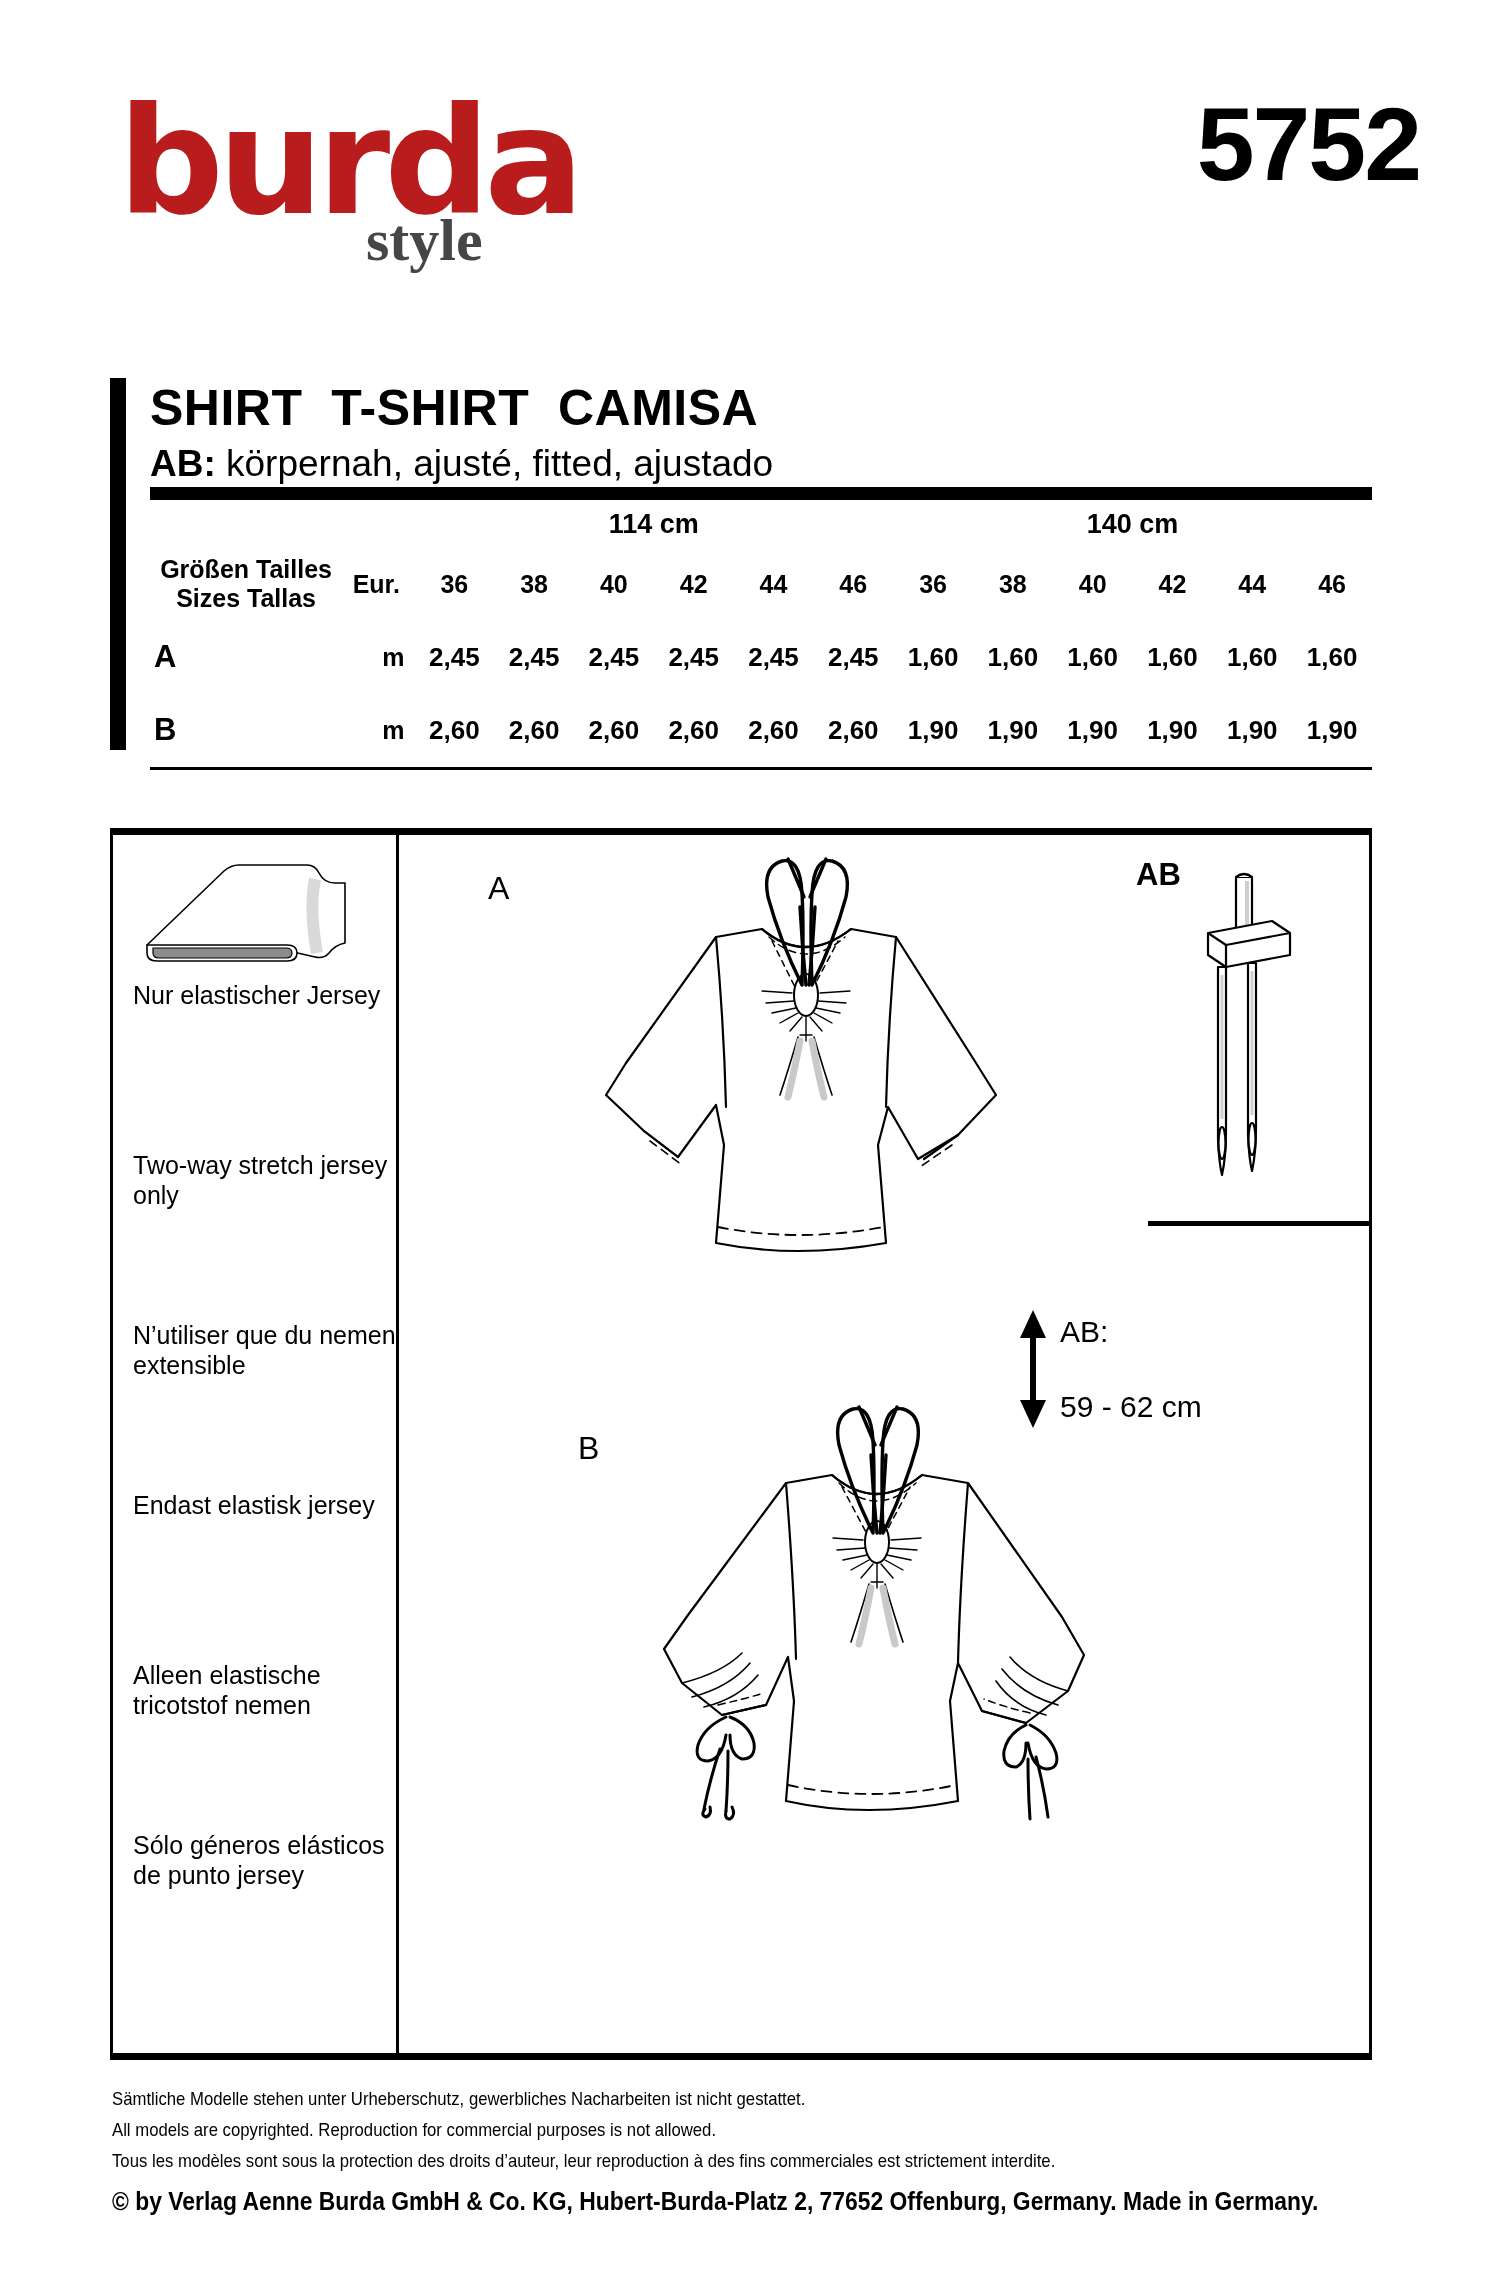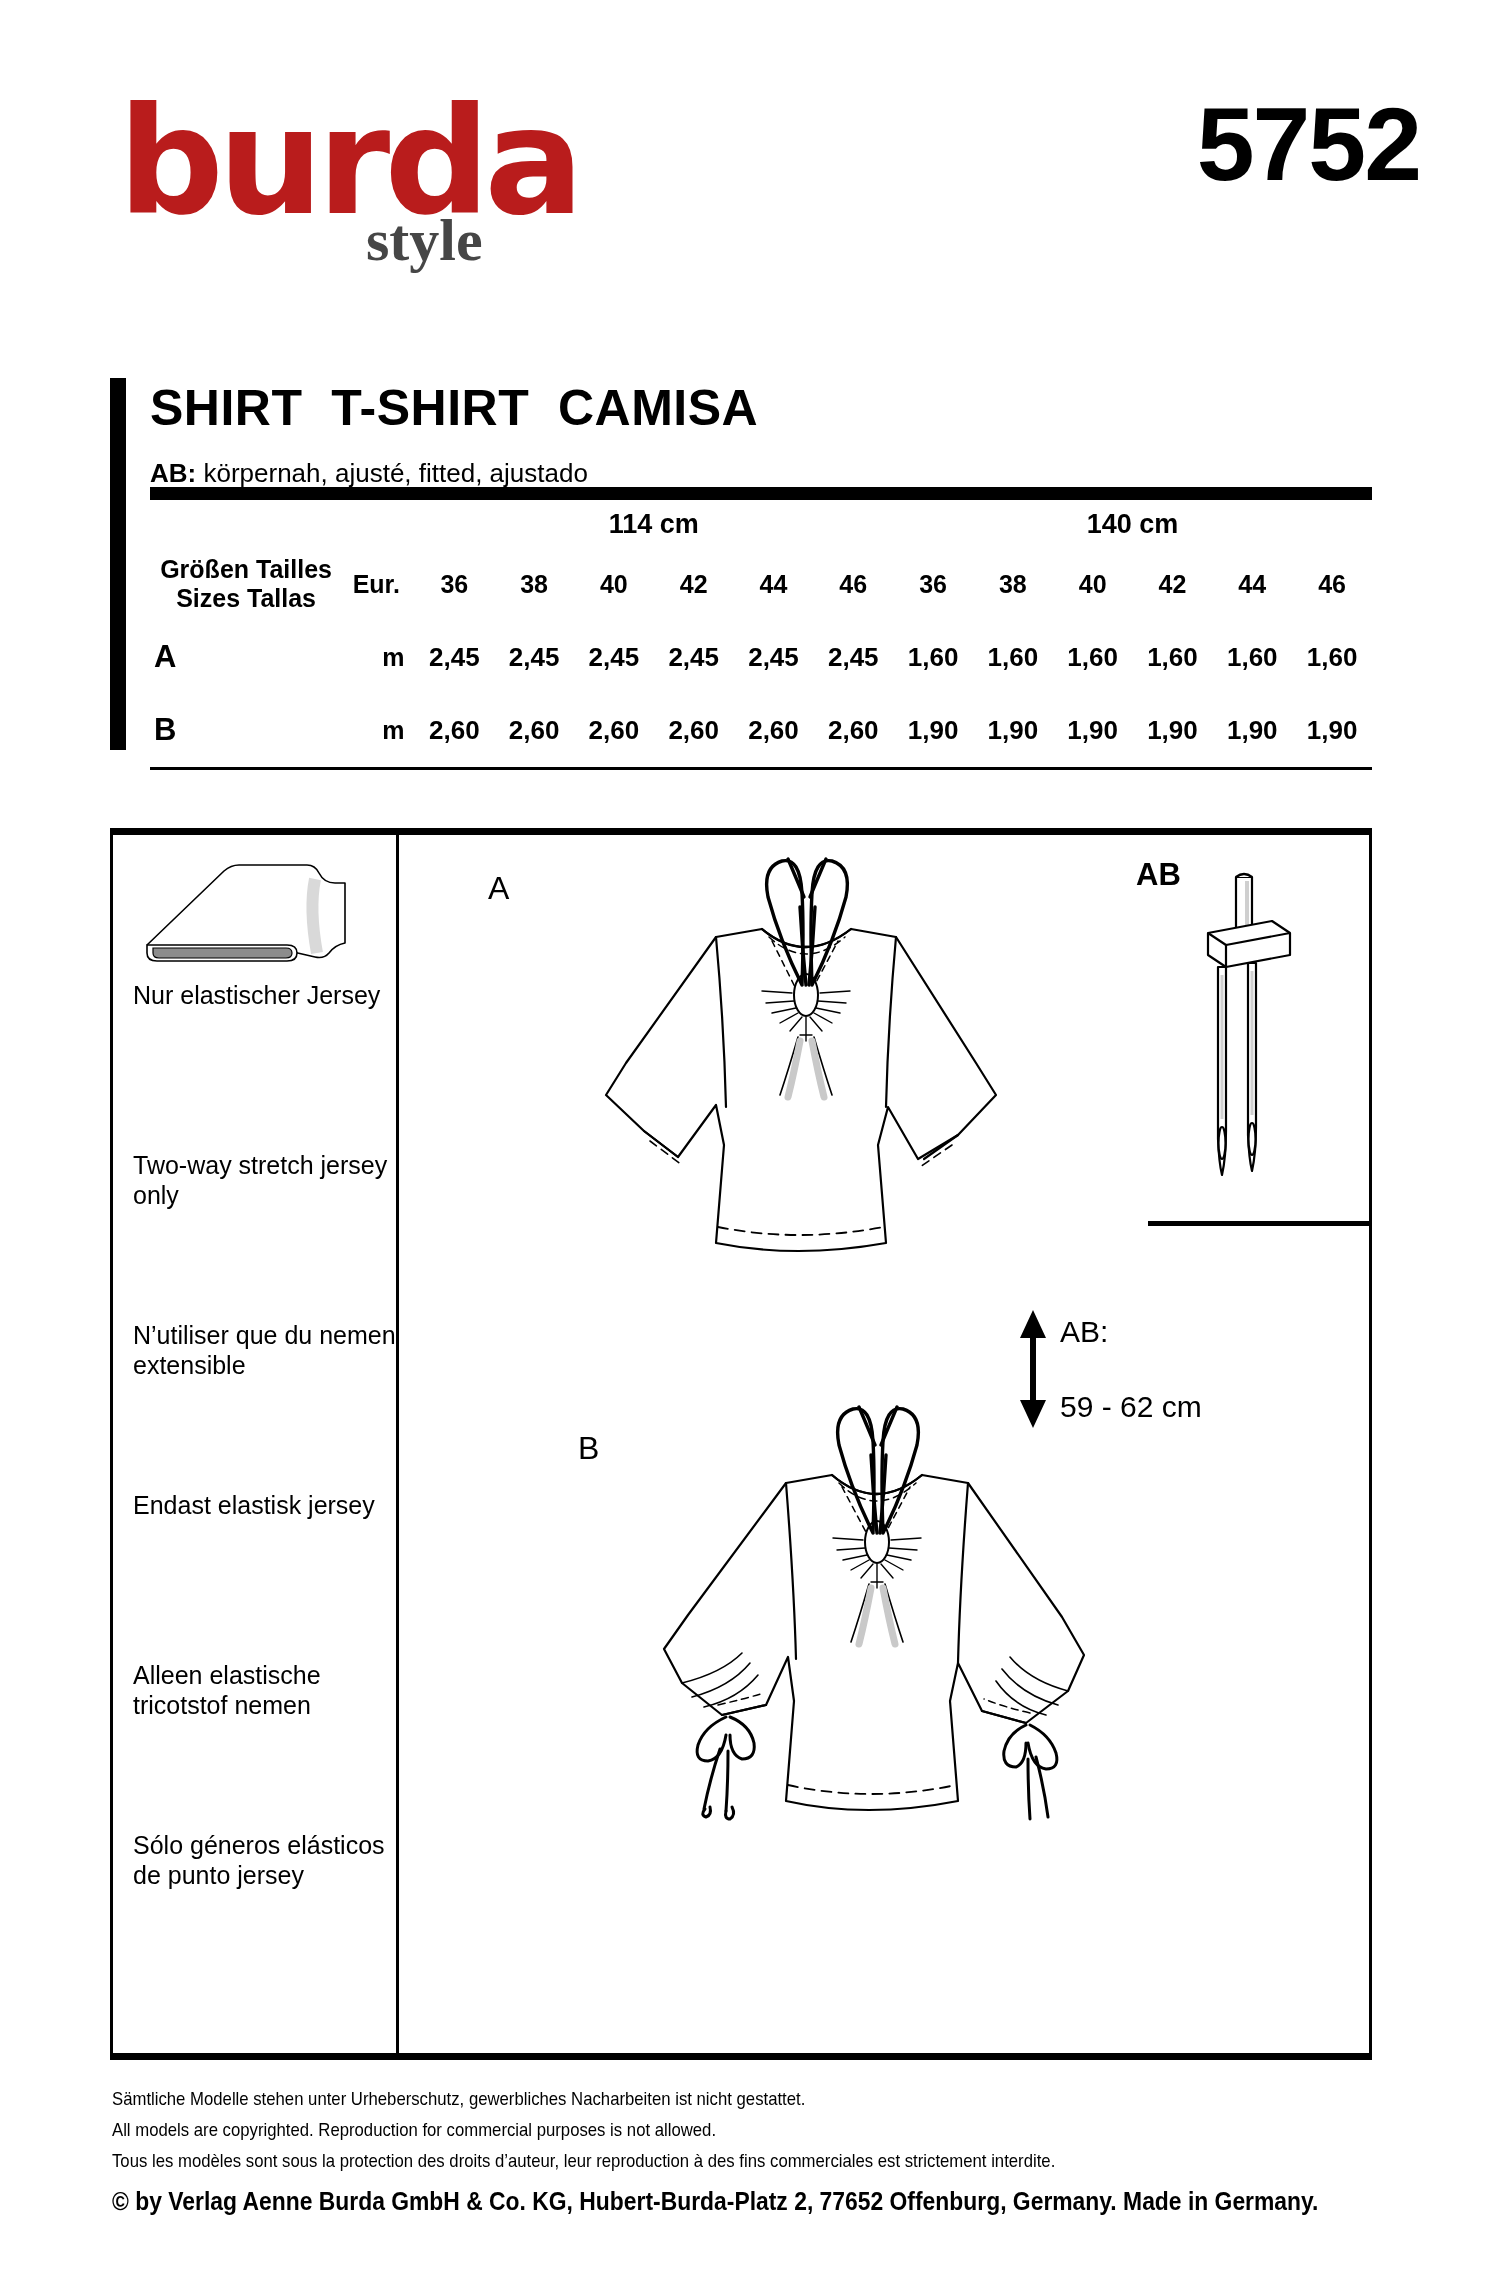--- a/index.html
+++ b/index.html
@@ -77,22 +77,22 @@
     width: 1000px;
   }
   .title-main {
     font-size: 50px;
     font-weight: 700;
     letter-spacing: 0.5px;
     line-height: 1.12;
     white-space: pre;
   }
   .title-sub {
-    margin-top: 23px;
-    font-size: 26px;
+    margin-top: 7px;
+    font-size: 37px;
     font-weight: 400;
     line-height: 1.15;
   }
   .title-sub b { font-weight: 700; }
 
   
   .table-wrap {
     position: absolute;
     left: 150px;
     top: 487px;

